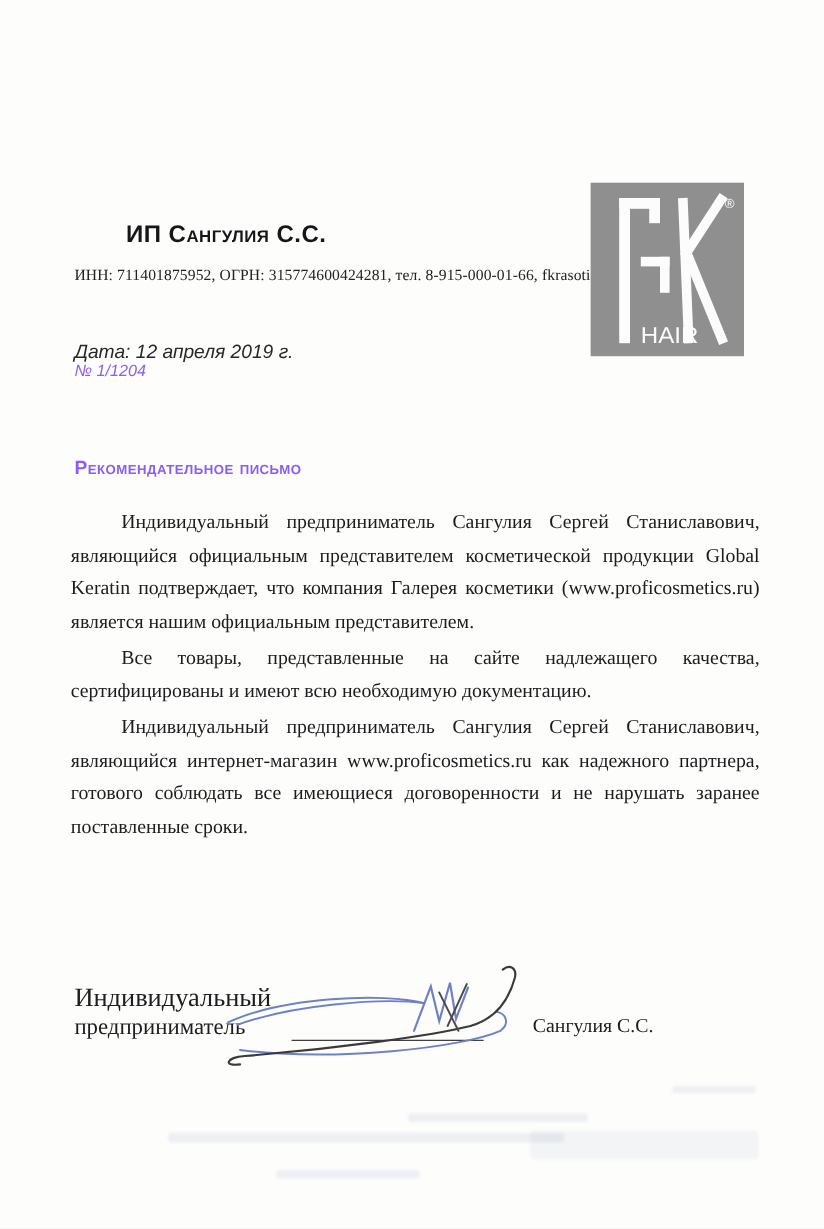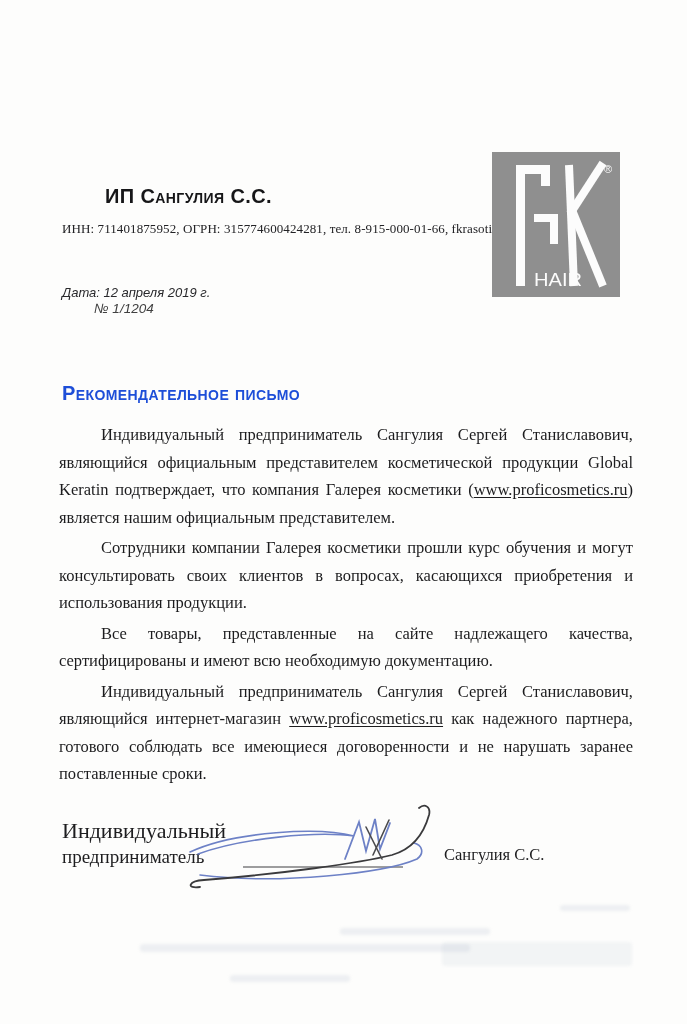--- a/index.html
+++ b/index.html
@@ -25,38 +25,38 @@
     left:62px;top:222px;
     font-size:13px;color:#222225;
     letter-spacing:.1px;
   }
 
   .logo{
     position:absolute;left:492px;top:152px;
     width:128px;height:145px;
   }
 
-  .date-line{left:62px;top:286px;font-family:"Liberation Sans", sans-serif;font-style:italic;font-size:13px;color:#28282b;}
-  .number-line{left:62px;top:302px;font-family:"Liberation Sans", sans-serif;font-style:italic;font-size:13.5px;color:#404040;margin-left:32px;}
+  .date-line{left:62px;top:286px;font-family:"Liberation Sans", sans-serif;font-style:italic;font-size:16px;color:#28282b;}
+  .number-line{left:62px;top:302px;font-family:"Liberation Sans", sans-serif;font-style:italic;font-size:13.5px;color:#8b5cf6;}
 
   .letter-heading{
     left:62px;top:383px;
     font-family:"Liberation Sans", sans-serif;
-    font-weight:bold;font-size:20px;
+    font-weight:bold;font-size:16px;
     font-variant:small-caps;
-    letter-spacing:.4px;color:#1d4ed8;
+    letter-spacing:.4px;color:#8b5cf6;
   }
 
   .letter-body{
     position:absolute;left:59px;top:421px;width:574px;
     font-size:16.5px;line-height:27.5px;
     text-align:justify;color:#1c1c1e;
   }
   .letter-body p{margin:0 0 3px 0;text-indent:42px;}
-  .letter-body .u{text-decoration:underline;text-underline-offset:2px;}
+  .letter-body .u{text-underline-offset:2px;}
 
   .sig-role1{left:62px;top:820px;font-size:22px;}
   .sig-role2{left:62px;top:847px;font-size:19px;}
   .sig-name{left:428px;top:847px;font-size:16.5px;margin-left:16px;}
 
   .signature-svg{position:absolute;left:170px;top:775px;width:340px;height:120px;}
 
   .artifact{position:absolute;background:rgba(168,178,198,.18);filter:blur(1.5px);border-radius:3px;}
   .a1{left:340px;top:928px;width:150px;height:7px;}
   .a2{left:140px;top:944px;width:330px;height:8px;}
@@ -92,21 +92,20 @@
     <text x="112" y="21" font-family="Liberation Sans, sans-serif" font-size="11" fill="#fcfcfc">®</text>
   </svg>
 
   <div class="abs date-line">Дата: 12 апреля 2019 г.</div>
   <div class="abs number-line">№ 1/1204</div>
 
   <div class="abs letter-heading">Рекомендательное письмо</div>
 
   <div class="letter-body">
       <p><span>Индивидуальный предприниматель Сангулия Сергей Станиславович, являющийся официальным представителем косметической продукции Global Keratin подтверждает, что компания Галерея косметики (</span><span class="u">www.proficosmetics.ru</span><span>) является нашим официальным представителем.</span></p>
-      <p><span>Сотрудники компании Галерея косметики прошли курс обучения и могут консультировать своих клиентов в вопросах, касающихся приобретения и использования продукции.</span></p>
       <p><span>Все товары, представленные на сайте надлежащего качества, сертифицированы и имеют всю необходимую документацию.</span></p>
       <p><span>Индивидуальный предприниматель Сангулия Сергей Станиславович, являющийся интернет-магазин </span><span class="u">www.proficosmetics.ru</span><span> как надежного партнера, готового соблюдать все имеющиеся договоренности и не нарушать заранее поставленные сроки.</span></p>
     </div>
 
   <div class="abs sig-role1">Индивидуальный</div>
   <div class="abs sig-role2">предприниматель</div>
   <div class="abs sig-name">Сангулия С.С.</div>
 
   <svg class="signature-svg" viewBox="0 0 340 120" xmlns="http://www.w3.org/2000/svg">
 

